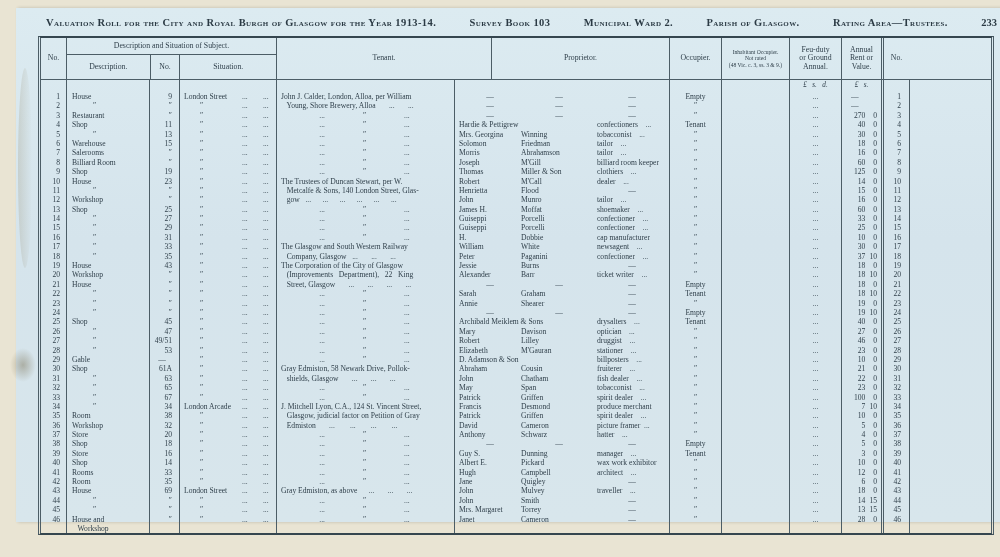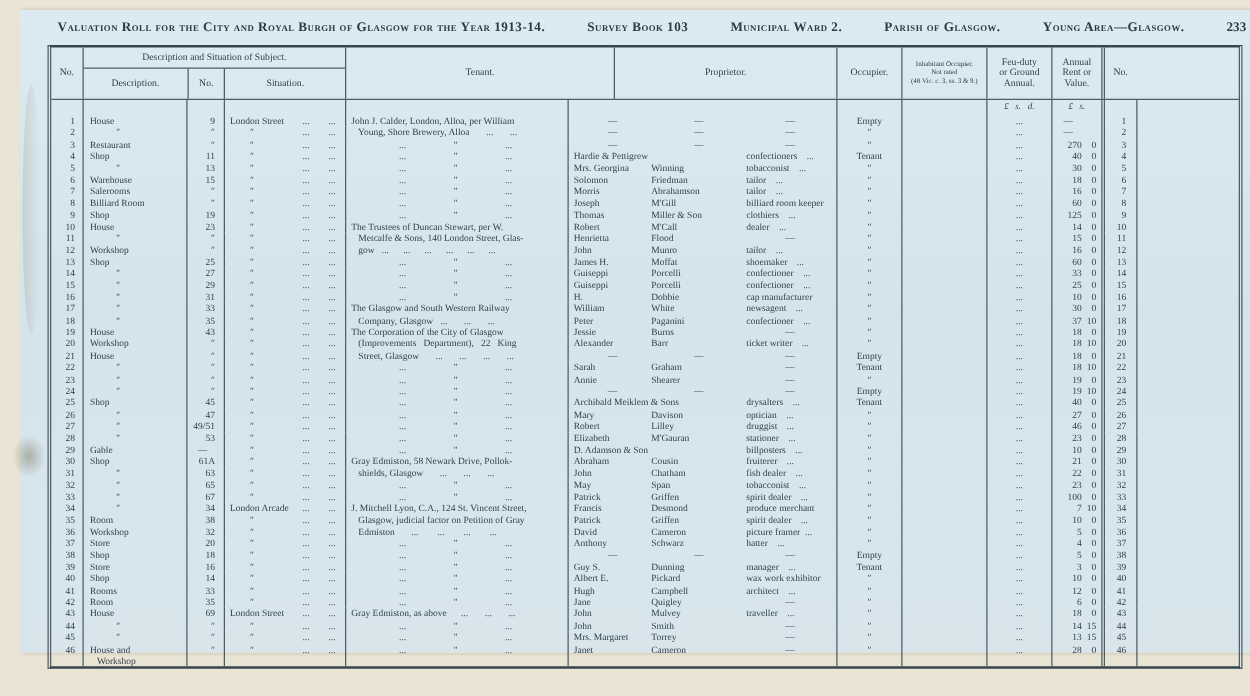--- a/index.html
+++ b/index.html
@@ -97,21 +97,21 @@
 
 <div class="paper">
   <div class="stain s1"></div>
   <div class="stain s2"></div>
 
   <div class="titlebar">
     <span>Valuation Roll for the City and Royal Burgh of Glasgow for the Year 1913-14.</span>
     <span>Survey Book 103</span>
     <span>Municipal Ward 2.</span>
     <span>Parish of Glasgow.</span>
-    <span>Young Area—Glasgow.</span>
+    <span>Rating Area—Trustees.</span>
     <span class="pageno">233</span>
   </div>
 
   <div class="vtable">
     <div class="thead">
       <div class="hc c-no">No.</div>
       <div class="hgroup">
         <div class="hg-top">Description and Situation of Subject.</div>
         <div class="hg-bot">
           <div class="hc c-desc">Description.</div>

